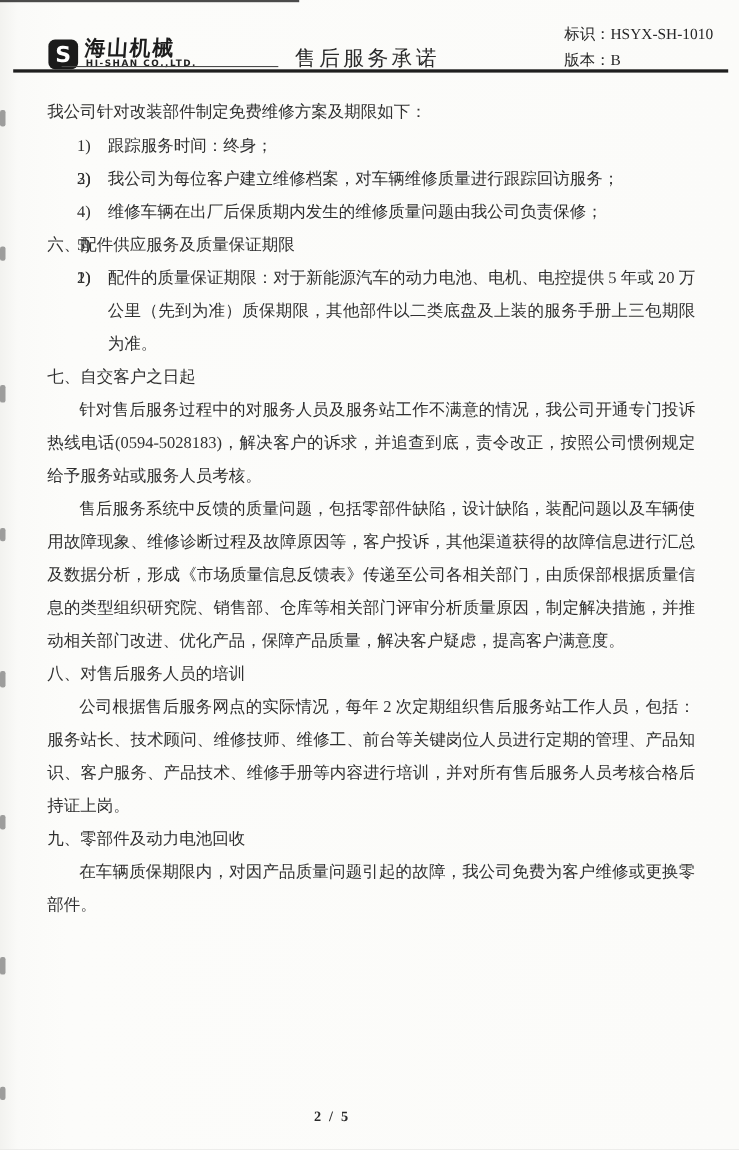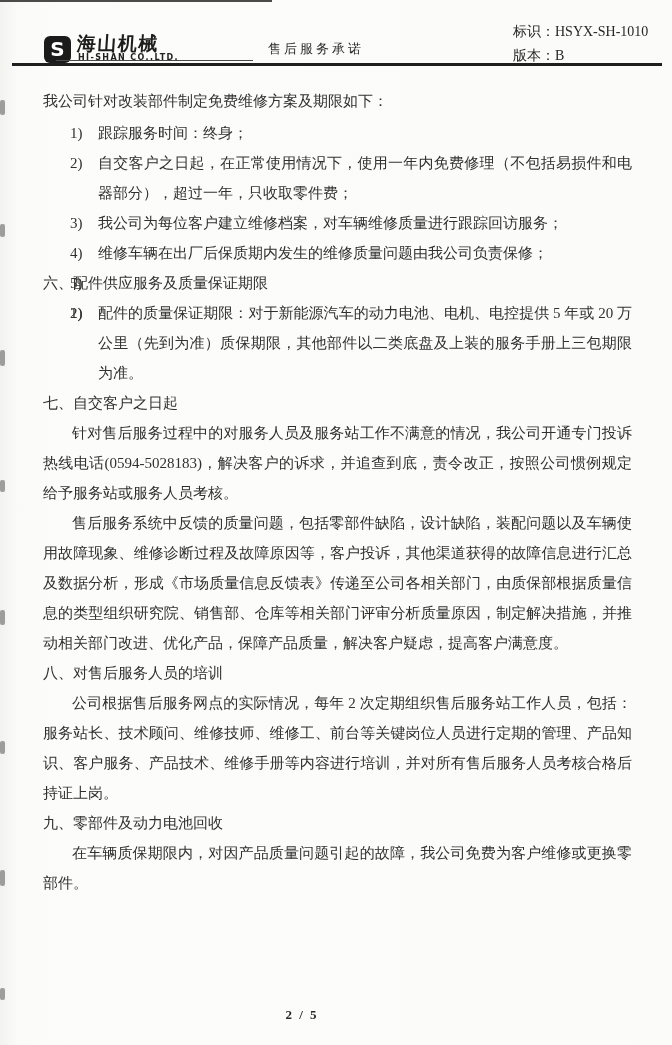--- a/index.html
+++ b/index.html
@@ -23,21 +23,21 @@
     position:absolute;left:77px;top:31px;font-size:19px;font-weight:bold;
     letter-spacing:1.5px;color:#1d1d1d;transform:skewX(-4deg);
   }
   .logo-en{
     position:absolute;left:78px;top:53px;font-size:8px;font-weight:bold;
     letter-spacing:1.4px;color:#222;
     font-family:"DejaVu Sans","Liberation Sans",sans-serif;
   }
   .logo-underline{position:absolute;left:56px;top:60px;width:197px;height:1px;background:#4a4a4a;}
   .header-rule{position:absolute;left:12px;top:63px;width:650px;height:3px;background:#1f1f1f;}
-  .doc-title{position:absolute;left:268px;top:40px;font-size:13px;letter-spacing:3px;color:#2a2a2a;}
+  .doc-title{position:absolute;left:268px;top:40px;font-size:19px;letter-spacing:3px;color:#2a2a2a;}
   .meta{position:absolute;left:513px;top:20px;font-size:14px;line-height:24px;color:#262626;}
   .meta-row{white-space:nowrap;}
   
   .content{
     position:absolute;left:43px;top:88px;width:589px;
     font-size:15px;line-height:30px;text-align:justify;color:#303030;
   }
   .content p,.content h3{margin:0;padding:0;}
   .content h3{font-size:15px;font-weight:normal;}
   .intro{margin-left:27px;font-family:Liberation Mono, monospace;}
@@ -76,21 +76,21 @@
       <div class="meta-row"><span>版本：</span><span>B</span></div>
     </div>
     <div class="header-rule"></div>
   </header>
 
   <main class="content">
 
     <p class="intro">我公司针对改装部件制定免费维修方案及期限如下：</p>
 
     <div class="li"><span class="marker">1)</span><span>跟踪服务时间：终身；</span></div>
-    <div class="li"><span class="marker">2)</span><span>自交客户之日起，在正常使用情况下，使用一年内免费修理（不包括易损件和电器部分），超过一年，只收取零件费；</span></div>
+    <div class="li"><span class="marker">2)</span></div>
     <div class="li"><span class="marker">3)</span><span>我公司为每位客户建立维修档案，对车辆维修质量进行跟踪回访服务；</span></div>
     <div class="li"><span class="marker">4)</span><span>维修车辆在出厂后保质期内发生的维修质量问题由我公司负责保修；</span></div>
     <div class="li"><span class="marker">5)</span></div>
 
     <h3>六、配件供应服务及质量保证期限</h3>
 
     <div class="li"><span class="marker">1)</span></div>
     <div class="li"><span class="marker">2)</span><span>配件的质量保证期限：对于新能源汽车的动力电池、电机、电控提供 5 年或 20 万公里（先到为准）质保期限，其他部件以二类底盘及上装的服务手册上三包期限为准。</span></div>
 
     <h3>七、自交客户之日起</h3>

